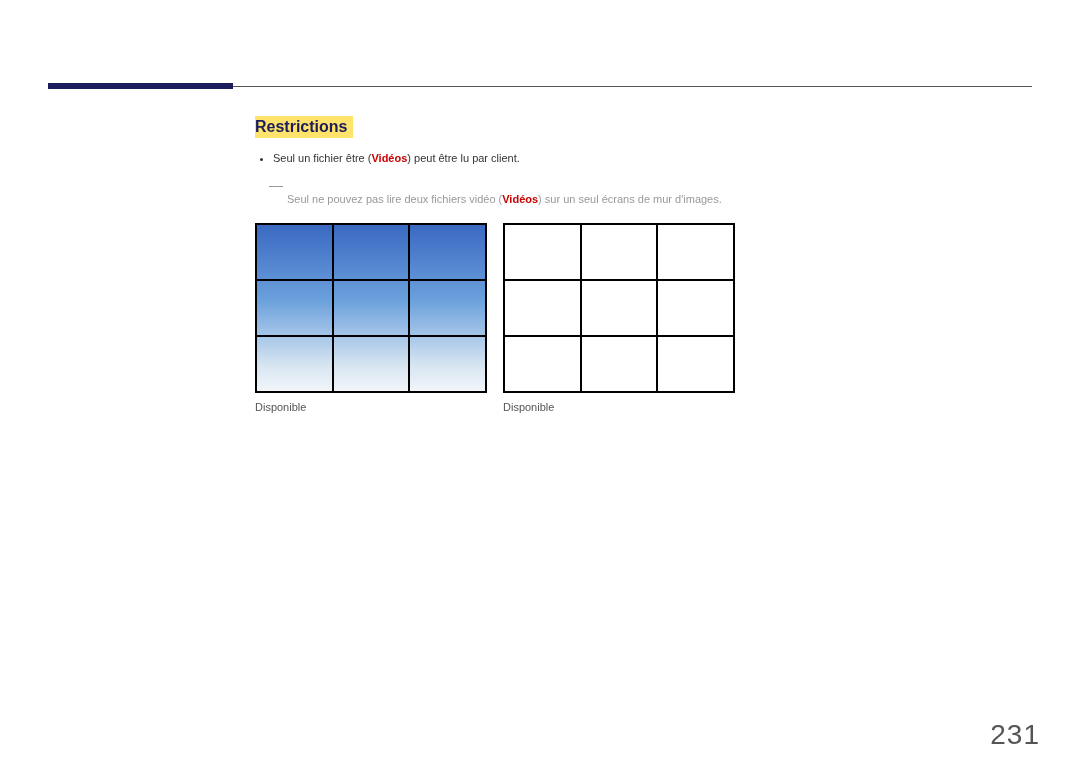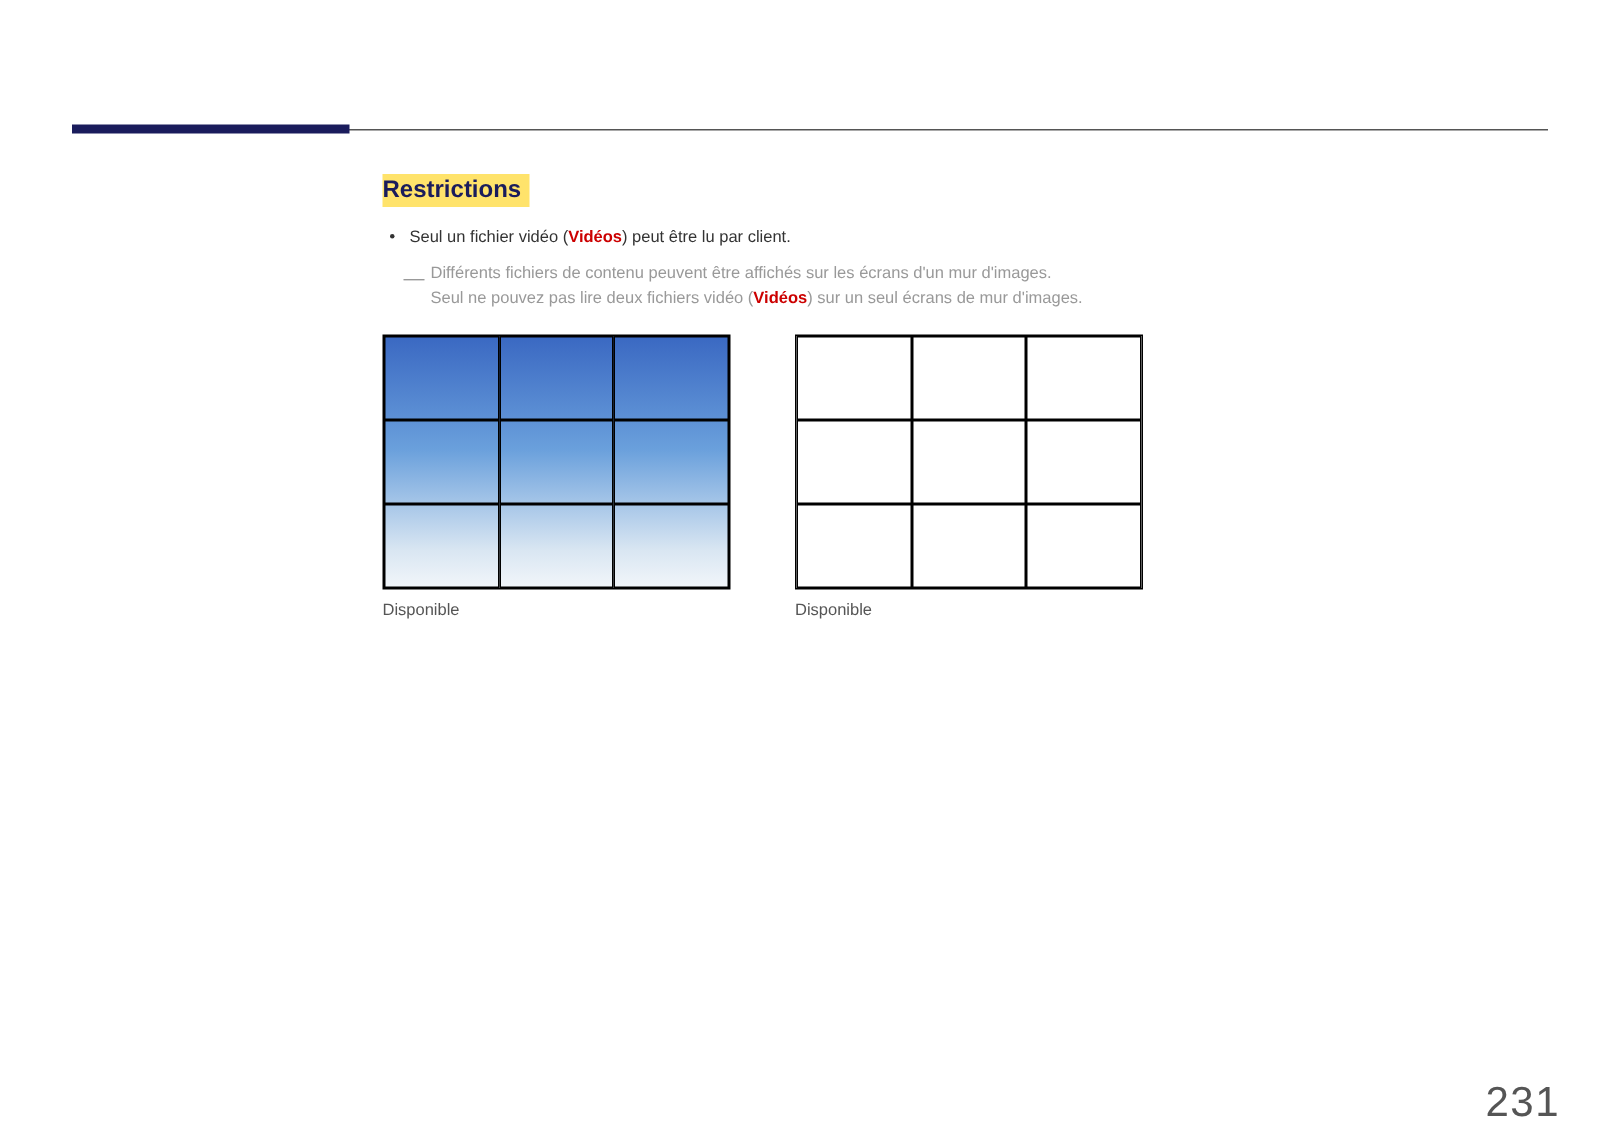--- a/index.html
+++ b/index.html
@@ -70,21 +70,21 @@
   .note::before {
     content: "―";
     position: absolute;
     left: -18px;
     top: 0;
     color: #999;
     font-size: 14px;
   }
   .walls {
     display: flex;
-    gap: 43px;
+    gap: 16px;
     margin-top: 10px;
   }
   .wall-col {
     display: flex;
     flex-direction: column;
   }
   .wall {
     width: 232px;
     height: 170px;
     position: relative;
@@ -137,26 +137,26 @@
 
   <div class="header-rule"></div>
   <div class="header-accent"></div>
 
   <div class="content">
 
     <div class="section-title">Restrictions</div>
 
     <ul class="bullets">
       <li>
-        <span>Seul un fichier vidéo (</span><span class="videos">Vidéos</span><span>) peut être lu par client.</span>
+        <span>Seul un fichier être (</span><span class="videos">Vidéos</span><span>) peut être lu par client.</span>
       </li>
     </ul>
 
     <div class="note">
-      <span>Différents fichiers de contenu peuvent être affichés sur les écrans d'un mur d'images.</span><br>
+      <br>
       <span>Seul ne pouvez pas lire deux fichiers vidéo (</span><span class="videos">Vidéos</span><span>) sur un seul écrans de mur d'images.</span>
     </div>
 
     <div class="walls">
 
       <div class="wall-col">
         <div class="wall">
           <div class="sky" style="position:absolute;inset:0;"></div>
           <div class="grid">
             <div style="background:transparent"></div>

